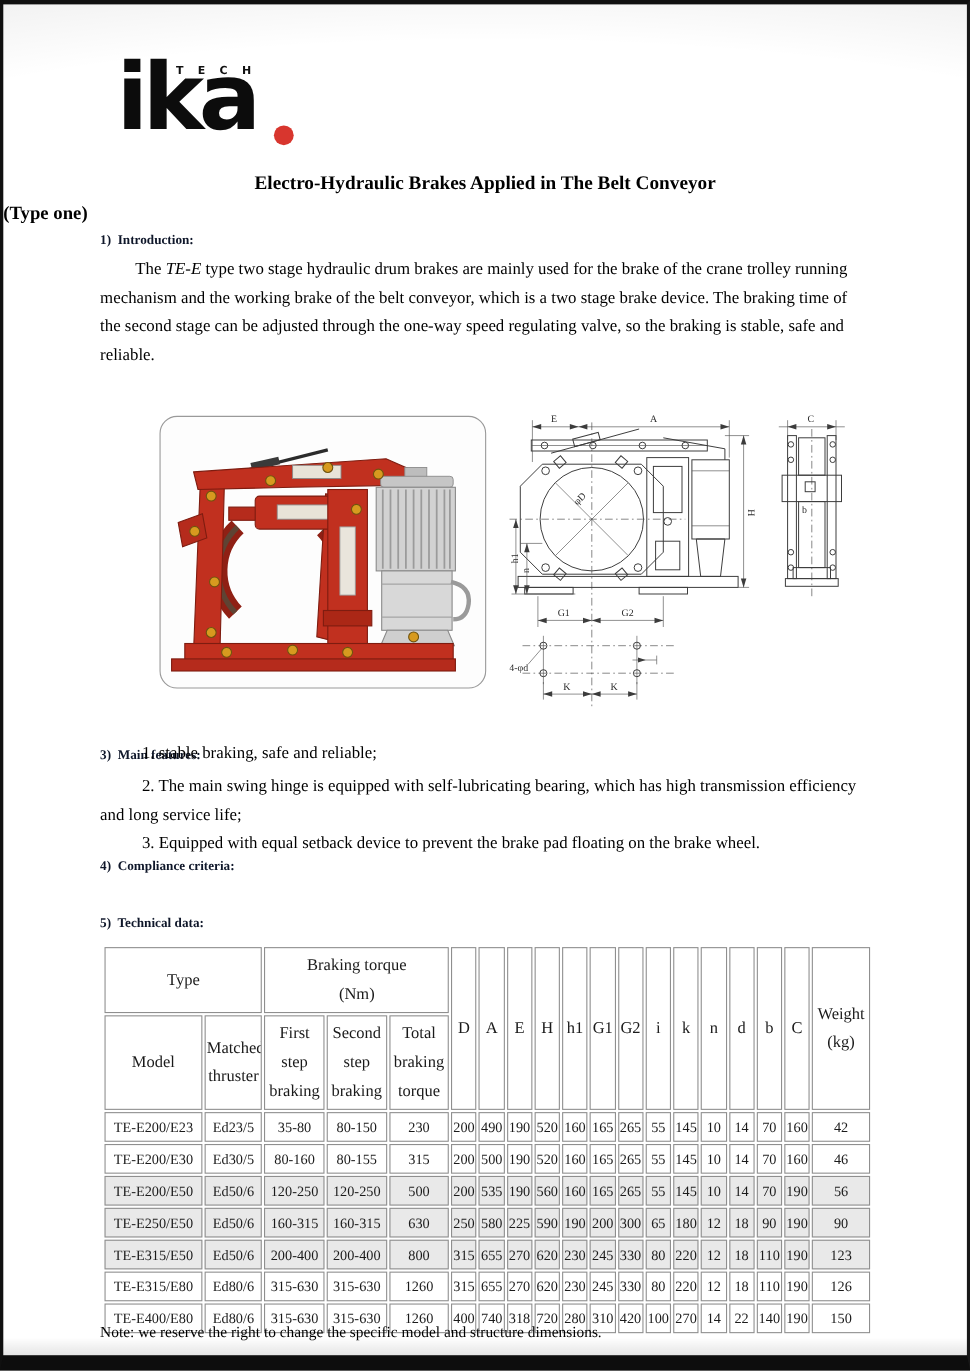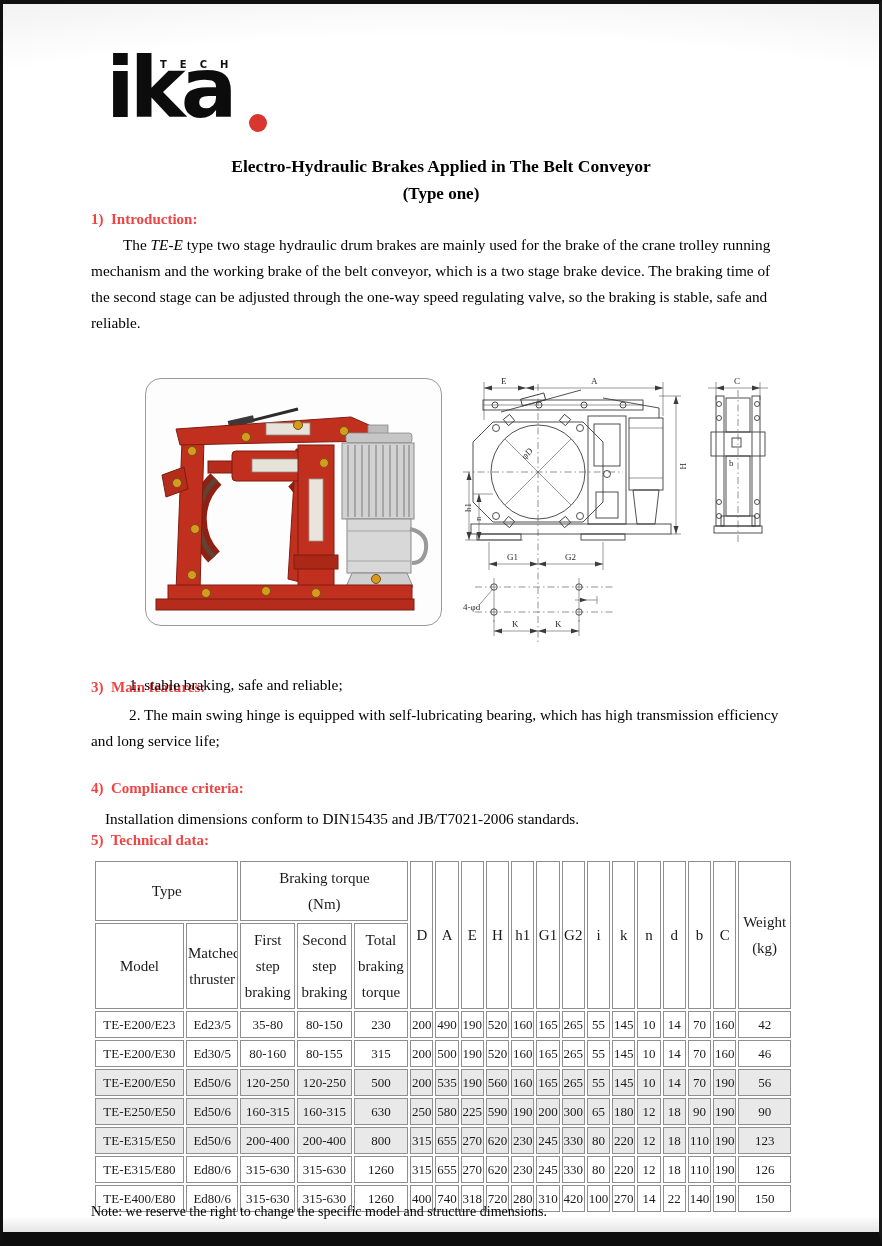--- a/index.html
+++ b/index.html
@@ -24,22 +24,22 @@
     font-family: "DejaVu Sans", sans-serif; font-weight: 800; color: #0c0c0c;
     font-size: 84px; letter-spacing: -5px; line-height: 100px; position: absolute; left: 0; top: 0;
   }
   .logo-tech {
     position: absolute; left: 54px; top: 21px; font-family: "DejaVu Sans", sans-serif;
     font-weight: 700; font-size: 10px; letter-spacing: 13px; color: #111;
   }
   .logo-dot { position: absolute; left: 143px; top: 76px; width: 18px; height: 18px; border-radius: 50%; background: #d8362e; }
   
   .title1 { position: absolute; left: 0; top: 152px; width: 876px; text-align: center; font-size: 17.5px; font-weight: bold; color: #000; }
-  .title2 { position: absolute; left: 0; top: 180px; width: 876px; text-align: center; font-size: 17px; font-weight: bold; color: #000; }
-  .heading { position: absolute; left: 88px; font-size: 15px; font-weight: bold; color: #ef4444; white-space: pre-wrap; }
+  .title2 { position: absolute; left: 0; top: 180px; width: 876px; font-size: 17px; font-weight: bold; color: #000; }
+  .heading { position: absolute; left: 88px; font-size: 12px; font-weight: bold; color: #0f172a; white-space: pre-wrap; }
   .body-text { position: absolute; left: 88px; width: 700px; font-size: 15.3px; line-height: 26px; color: #000; }
   .model-italic { font-style: italic; }
   .note { position: absolute; left: 88px; top: 1200px; font-size: 14px; color: #000; }
   
   .photo-box {
     position: absolute; left: 142px; top: 374px; width: 297px; height: 248px;
     border: 1px solid #9a9a9a; border-radius: 16px; background: #fdfdfd; overflow: hidden;
   }
   .drawing-box { position: absolute; left: 460px; top: 370px; width: 340px; height: 272px; }
   svg { display: block; }
@@ -289,23 +289,23 @@
           <circle class="dr" cx="294" cy="142" r="2.5"></circle>
         <rect class="dr" x="258" y="142" width="34" height="10"></rect>
         <rect class="dr" x="251" y="152" width="48" height="7"></rect>
       </g>
     </svg>
   </div>
 
   <div class="heading" style="top:675px">3)  Main features:</div>
   <p class="body-text" style="top:668px; text-indent:38px">1. stable braking, safe and reliable;</p>
   <p class="body-text" style="top:698px; text-indent:38px">2. The main swing hinge is equipped with self-lubricating bearing, which has high transmission efficiency and long service life;</p>
+  <p class="body-text" style="top:750px; text-indent:38px">3. Equipped with equal setback device to prevent the brake pad floating on the brake wheel.</p>
 
   <div class="heading" style="top:776px">4)  Compliance criteria:</div>
-  <p class="body-text" style="top:802px; text-indent:14px">Installation dimensions conform to DIN15435 and JB/T7021-2006 standards.</p>
 
   <div class="heading" style="top:828px">5)  Technical data:</div>
 
   <table class="tech-table">
     <colgroup>
       <col style="width:88px">
         <col style="width:52px">
         <col style="width:54px">
         <col style="width:54px">
         <col style="width:54px">

